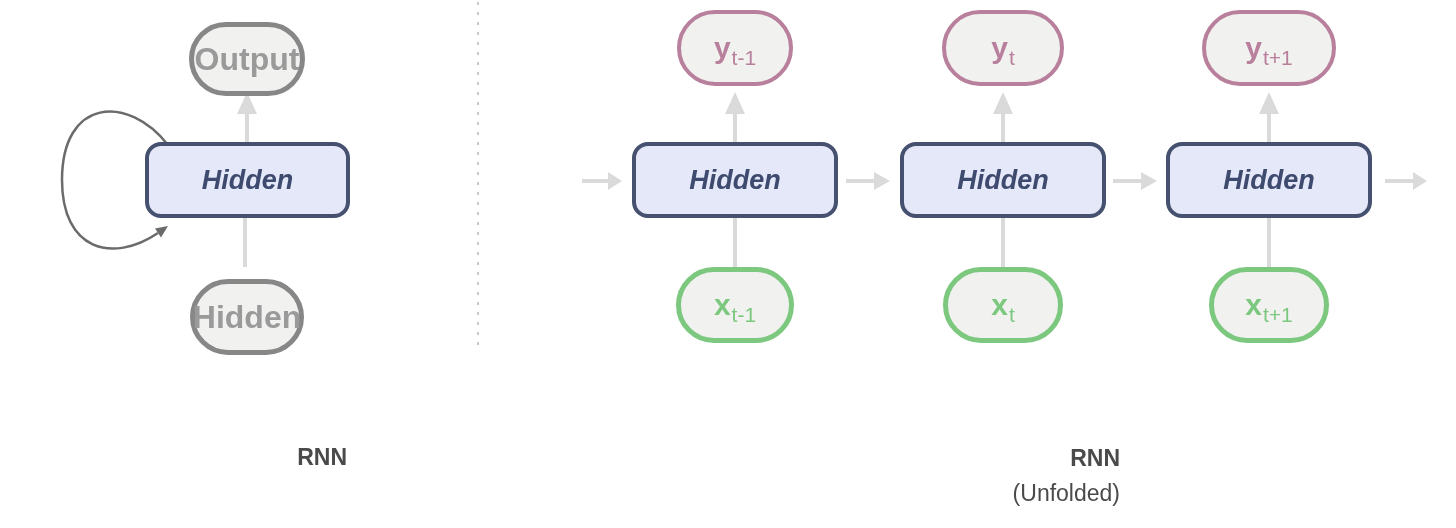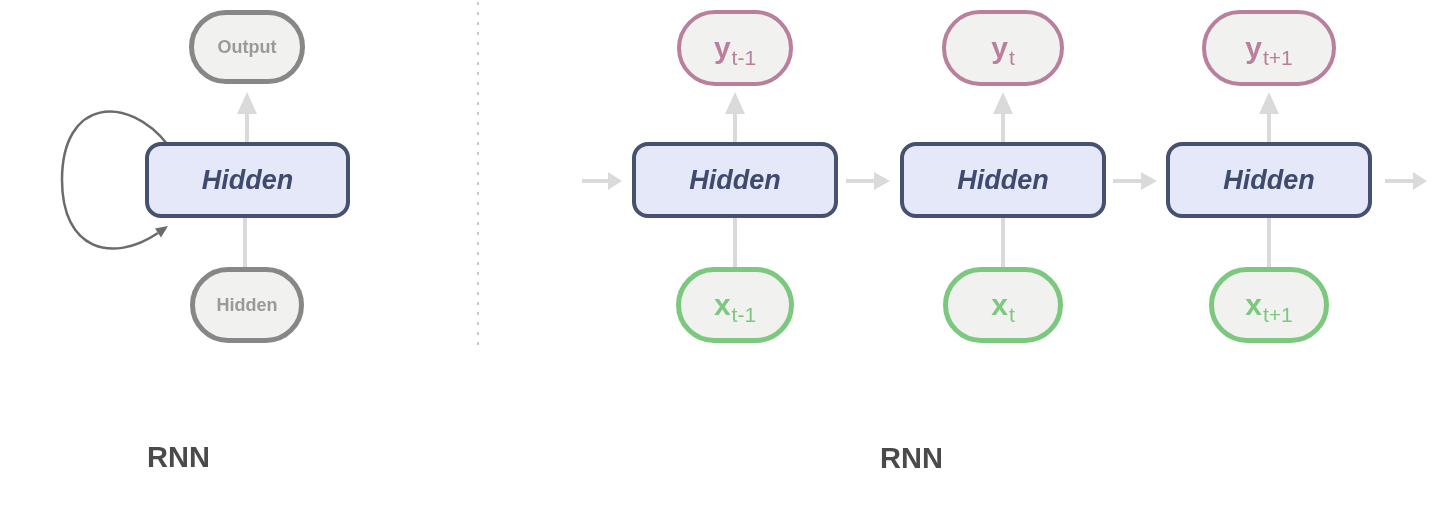--- a/index.html
+++ b/index.html
@@ -29,21 +29,22 @@
     align-items: center;
     justify-content: center;
     box-sizing: border-box;
     background: var(--node-fill, #f1f1f0);
     font-weight: bold;
   }
   .pill { border-radius: 38px; }
   .pill-gray {
     border: 5px solid var(--gray-border, #878787);
     color: var(--gray-text, #9a9a9a);
-    font-size: 18px;
+    font-size: 32px;
+    margin-top: 12px;
   }
   .pill-pink {
     border: 4px solid var(--pink, #b8809c);
     color: var(--pink, #b8809c);
   }
   .pill-green {
     border: 5px solid var(--green, #7cc87e);
     color: var(--green, #7cc87e);
   }
   .hidden-box {
@@ -59,23 +60,23 @@
     font-size: 21px;
     font-weight: normal;
     line-height: 1;
     display: inline-block;
     transform: translateY(9px);
     margin-left: 1px;
   }
   .caption {
     position: absolute;
     z-index: 1;
-    text-align: left;
+    text-align: right;
     color: var(--caption, #4a4a4a);
-    font-size: 29px;
+    font-size: 23px;
     line-height: 35px;
   }
   .caption .bold { font-weight: bold; }
 </style>
 </head>
 <body>
 
 <div class="canvas">
 
   <svg class="edges" viewBox="0 0 1456 528" xmlns="http://www.w3.org/2000/svg">
@@ -177,15 +178,16 @@
   <div class="node hidden-box" style="left:1166px; top:142px; width:206px; height:76px;">
     <span>Hidden</span>
   </div>
   <div class="node pill pill-green" style="left:1209px; top:267px; width:120px; height:76px;">
     <span class="var-label">x</span>
       <span class="var-sub">t+1</span>
   </div>
 
   <div class="caption" style="left:880px; top:441px; width:240px;">
     <div class="bold">RNN</div>
+    <div>(Unfolded)</div>
   </div>
 
 </div>
 
 </body></html>

